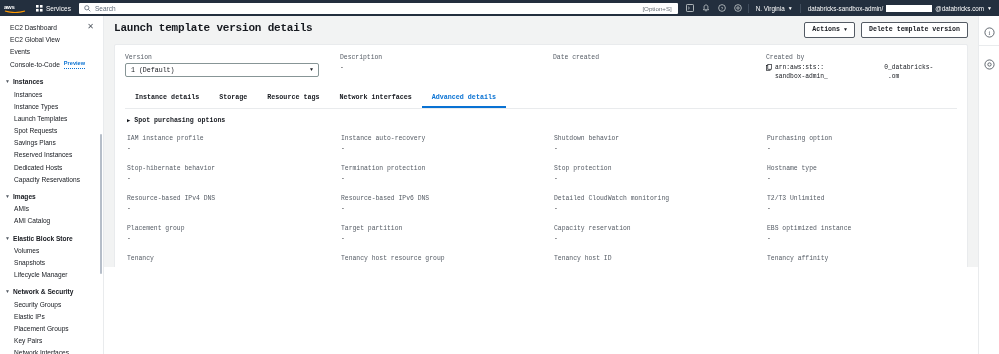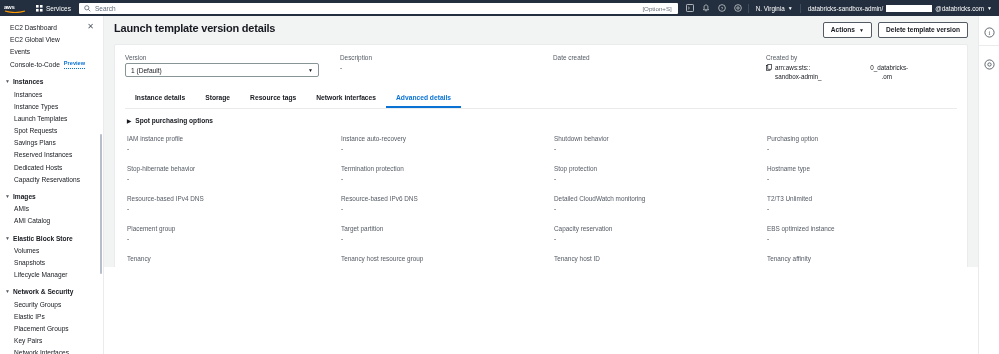--- a/index.html
+++ b/index.html
@@ -93,21 +93,21 @@
     border-bottom: 1px dotted #0972d3;
   }
   .side-scroll {
     position:absolute; right:1px; top:118px; width:2px; height:140px;
     background:#b6bec9; border-radius:1px;
   }
 
   
   .main {
     flex: 1; height: 251px; background: #f2f3f3;
-    position: relative; overflow: hidden;
+    position: relative; overflow: hidden; font-family: Liberation Mono, monospace;
   }
   .main-inner { padding: 6px 10px 0 10px; }
 
   .page-head {
     display:flex; align-items:flex-start; justify-content:space-between;
     padding: 0 0 6px 0;
   }
   .page-title { font-size: 11px; font-weight: bold; color:#16191f; letter-spacing:-0.2px; }
   .head-btns { display:flex; gap:6px; align-items:center; }
   .btn {

